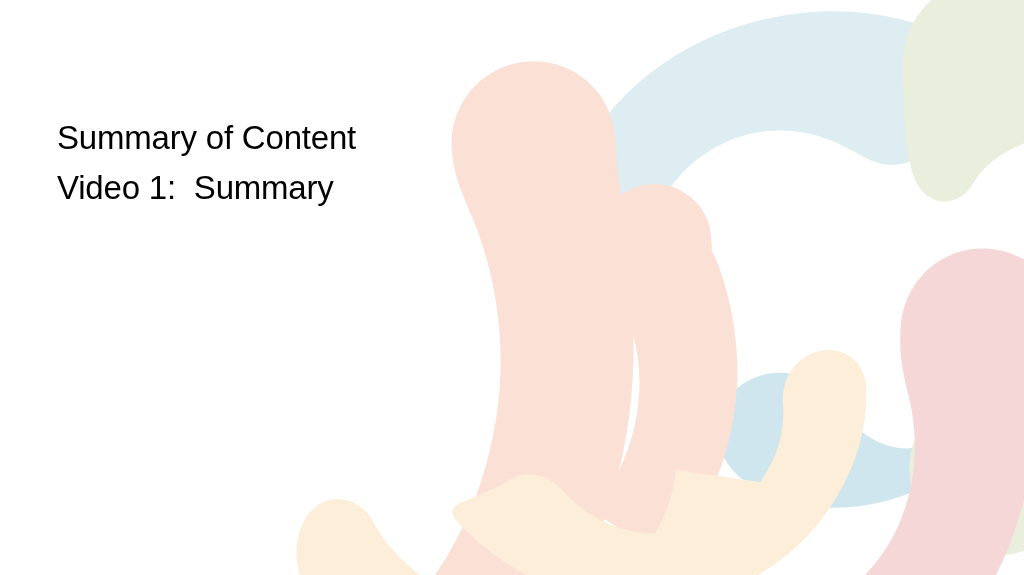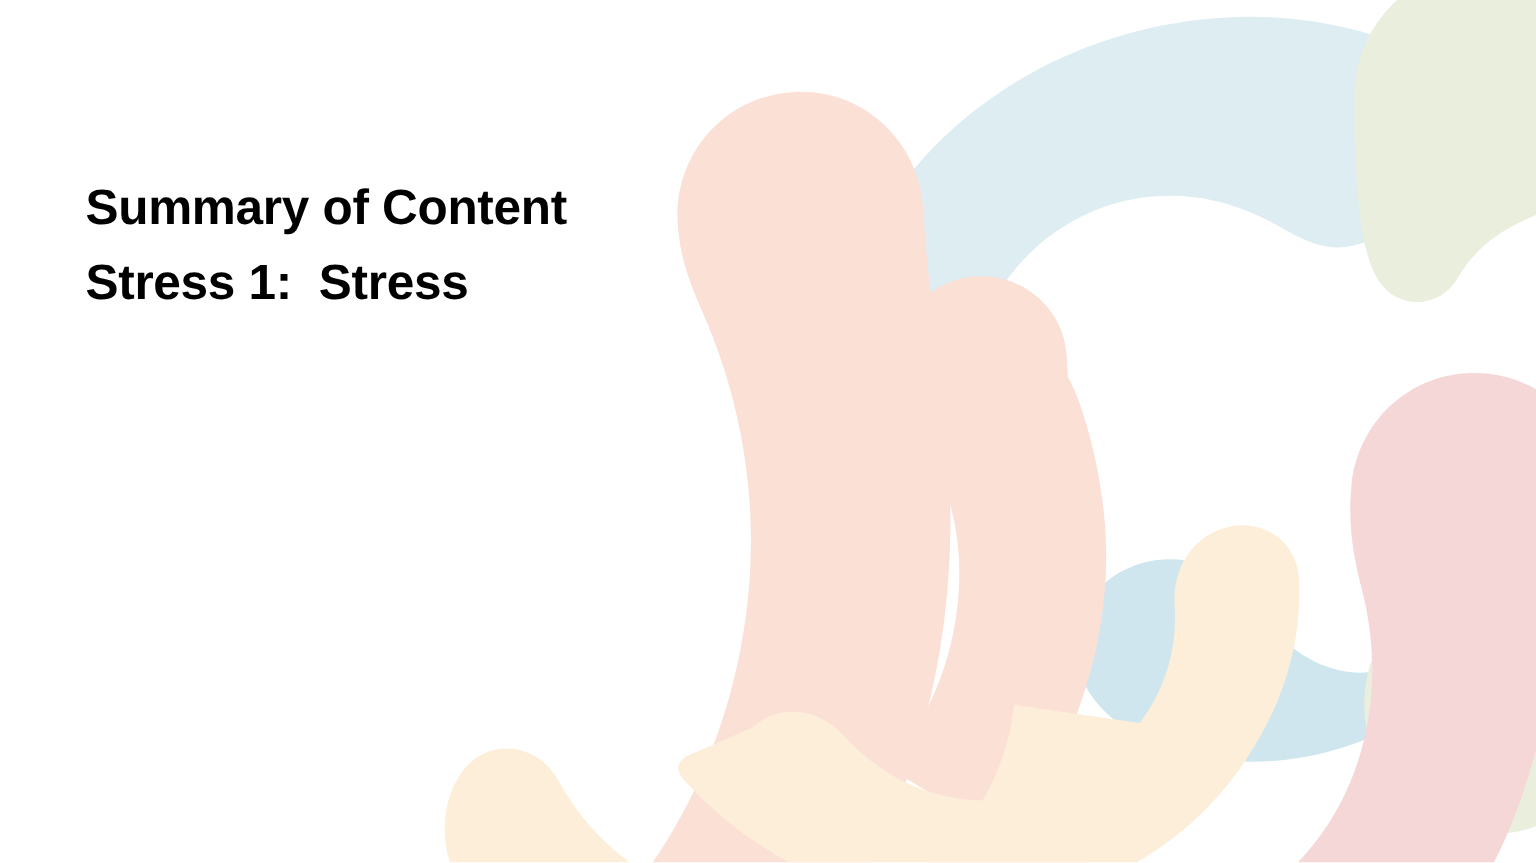--- a/index.html
+++ b/index.html
@@ -29,21 +29,21 @@
 
   
   #title-block {
     position: absolute;
     left: 57px;
     top: 113px;
     width: 470px;
   }
   .title-line {
     font-size: 33px;
-    font-weight: bold;
+    font-weight: normal;
     color: #000000;
     line-height: 50px;
     letter-spacing: -0.2px;
     white-space: pre;
   }
 
   
   #footer {
     position: absolute;
     left: 0;
@@ -103,21 +103,21 @@
 
     <path d="M1052,330 C1052,284 1014,247 968,247 C922,247 886,284 886,330
              C886,360 894,382 902,404 C918,450 918,500 900,544
              C886,578 862,606 832,624
              L900,700 C952,666 992,616 1012,556
              C1034,490 1032,414 1052,360 Z" transform="rotate(6 960 470)" fill="#f6d7d8"></path>
   </svg>
 
   <div id="title-block">
     <div class="title-line">Summary of Content</div>
-    <div class="title-line">Stress 1:  Stress</div>
+    <div class="title-line">Video 1:  Summary</div>
   </div>
 
   <div id="footer">
 
     
     
 
     
 
     

